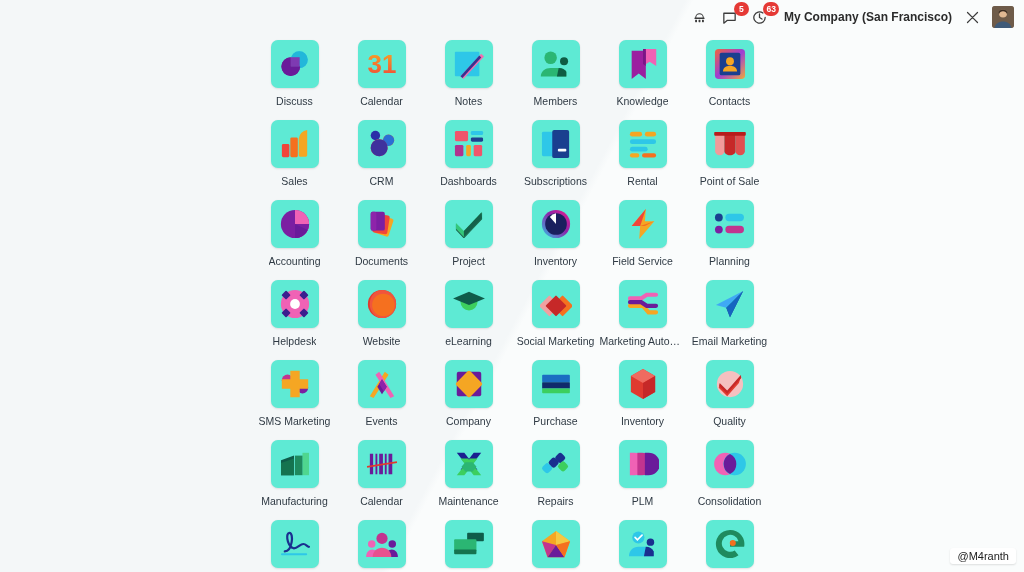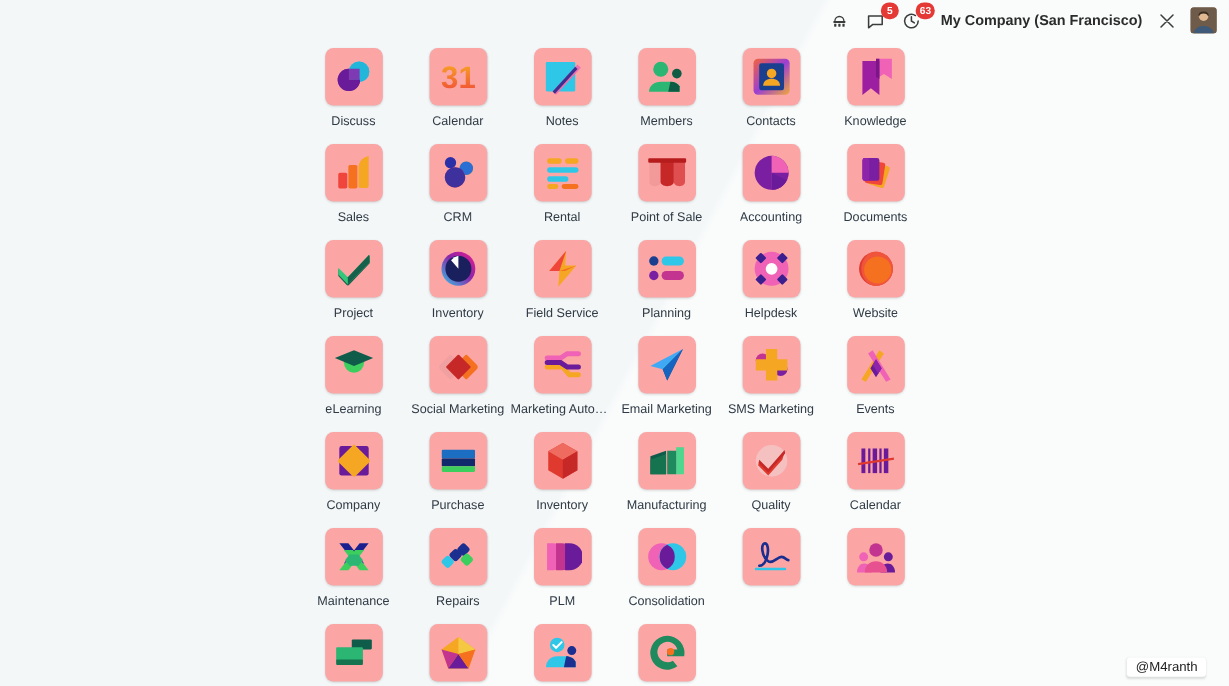--- a/index.html
+++ b/index.html
@@ -87,42 +87,42 @@
     width: 86px;
     height: 80px;
     display: flex;
     flex-direction: column;
     align-items: center;
     cursor: pointer;
     user-select: none;
   }
   .app-tile {
     width: 48px; height: 48px;
-    background: #fca5a5;
+    background: #5eead4;
     border-radius: 7px;
     box-shadow: 0 1px 2px rgba(0,0,0,0.10), 0 0 1px rgba(0,0,0,0.06);
     display: flex; align-items: center; justify-content: center;
     margin-bottom: 7px;
   }
   .app-tile svg { display: block; }
   .app-label {
     font-size: 10.5px;
     color: #2f3a44;
     text-align: center;
     line-height: 12px;
     max-width: 86px;
     white-space: nowrap;
     overflow: hidden;
     text-overflow: ellipsis;
   }
 
   
   #watermark {
     position: absolute;
-    right: 19px; bottom: 8px;
+    right: 8px; bottom: 8px;
     background: #ffffff;
     color: #222;
     font-size: 11px;
     padding: 2px 7px;
     border-radius: 3px;
     box-shadow: 0 1px 2px rgba(0,0,0,0.12);
     z-index: 30;
   }
 </style>
 </head>
@@ -221,20 +221,31 @@
       <div class="app-cell">
         <div class="app-tile">
           <svg width="34" height="30" viewBox="0 0 38 32">
             <circle cx="13" cy="9" r="7" fill="#2bb673"></circle>
             <circle cx="28" cy="13" r="4.5" fill="#0f5c44"></circle>
             <path d="M2 30c0-6 5-9.5 11-9.5h9c4 0 7 1.6 8.5 4.2V30z" fill="#2bb673"></path>
             <path d="M22 20.5c4 0 7 1.6 8.5 4.2V30H20z" fill="#0f5c44"></path>
           </svg>
         </div>
         <div class="app-label">Members</div>
+      </div>
+
+      <div class="app-cell">
+        <div class="app-tile">
+          <svg width="32" height="34" viewBox="0 0 32 36">
+            <path d="M16 2h14v18l-7-4.5L16 20z" fill="#f062b5"></path>
+            <path d="M4 4h15v30l-7.5-6L4 34z" fill="#9b1fa0"></path>
+            <path d="M16 2h3v18l-3-2z" fill="#7a1686"></path>
+          </svg>
+        </div>
+        <div class="app-label">Knowledge</div>
       </div>
 
       <div class="app-cell">
         <div class="app-tile">
           <svg width="32" height="32" viewBox="0 0 34 34">
             <defs>
               <linearGradient id="ctg" x1="0" y1="0" x2="1" y2="1">
                 <stop offset="0%" stop-color="#f0643c"></stop>
                 <stop offset="50%" stop-color="#9b3fd4"></stop>
                 <stop offset="100%" stop-color="#f0a83c"></stop>
@@ -244,31 +255,20 @@
             <rect x="6" y="5" width="22" height="24" rx="2" fill="#1a3f8f"></rect>
             <circle cx="17" cy="14" r="4.2" fill="#f5a623"></circle>
             <path d="M9.5 25c0-4 3.4-6.2 7.5-6.2s7.5 2.2 7.5 6.2z" fill="#f5a623"></path>
           </svg>
         </div>
         <div class="app-label">Contacts</div>
       </div>
 
       <div class="app-cell">
         <div class="app-tile">
-          <svg width="32" height="34" viewBox="0 0 32 36">
-            <path d="M16 2h14v18l-7-4.5L16 20z" fill="#f062b5"></path>
-            <path d="M4 4h15v30l-7.5-6L4 34z" fill="#9b1fa0"></path>
-            <path d="M16 2h3v18l-3-2z" fill="#7a1686"></path>
-          </svg>
-        </div>
-        <div class="app-label">Knowledge</div>
-      </div>
-
-      <div class="app-cell">
-        <div class="app-tile">
           <svg width="32" height="30" viewBox="0 0 34 32">
             <rect x="3" y="16" width="8" height="14" rx="1.5" fill="#f0453a"></rect>
             <rect x="12" y="9" width="8" height="21" rx="1.5" fill="#f5701f"></rect>
             <path d="M21 10a11 11 0 0 1 9-9v27a1.5 1.5 0 0 1-1.5 1.5H22.5A1.5 1.5 0 0 1 21 28z" fill="#f5a623"></path>
           </svg>
         </div>
         <div class="app-label">Sales</div>
       </div>
 
       <div class="app-cell">
@@ -280,21 +280,44 @@
             <circle cx="14" cy="21" r="9" fill="#f0453a"></circle>
             <path d="M14 12a9 9 0 0 1 8.6 6.4A9 9 0 1 1 14 12z" fill="#2b2fa8" opacity="0.9"></path>
             <path d="M5.3 18.5A9 9 0 0 0 23 20.6 9 9 0 0 1 5.3 18.5z" fill="#1a1f8a"></path>
             <path d="M5.2 19.6a9 9 0 0 0 17.7 1.1 9 9 0 0 1-17.7-1.1z" fill="#1a1f8a"></path>
             <path d="M5.1 19a9 9 0 1 0 17.8 2.8A9 9 0 0 1 5.1 19z" fill="#1f2594"></path>
           </svg>
         </div>
         <div class="app-label">CRM</div>
       </div>
 
-
+      <div class="app-cell">
+        <div class="app-tile">
+          <svg width="32" height="30" viewBox="0 0 34 32">
+            <rect x="2" y="2" width="14" height="11" rx="1.5" fill="#f0556b"></rect>
+            <rect x="19" y="2" width="13" height="4.5" rx="1.5" fill="#2ec7e8"></rect>
+            <rect x="19" y="9" width="13" height="4.5" rx="1.5" fill="#1f3f8f"></rect>
+            <rect x="2" y="17" width="9" height="12" rx="1.5" fill="#b0338f"></rect>
+            <rect x="14" y="17" width="5" height="12" rx="1.5" fill="#f5a623"></rect>
+            <rect x="22" y="17" width="9" height="12" rx="1.5" fill="#f0556b"></rect>
+          </svg>
+        </div>
+        <div class="app-label">Dashboards</div>
+      </div>
+
+      <div class="app-cell">
+        <div class="app-tile">
+          <svg width="30" height="32" viewBox="0 0 32 34">
+            <rect x="1" y="4" width="13" height="26" rx="1.5" fill="#2ec7e8"></rect>
+            <rect x="12" y="2" width="18" height="30" rx="2" fill="#1a3f8f"></rect>
+            <rect x="18" y="22" width="9" height="3" rx="1" fill="#ffffff"></rect>
+          </svg>
+        </div>
+        <div class="app-label">Subscriptions</div>
+      </div>
 
       <div class="app-cell">
         <div class="app-tile">
           <svg width="32" height="28" viewBox="0 0 34 30">
             <rect x="3" y="2" width="13" height="5" rx="2.5" fill="#f5a623"></rect>
             <rect x="19" y="2" width="12" height="5" rx="2.5" fill="#f5a623"></rect>
             <rect x="3" y="10" width="28" height="5" rx="2.5" fill="#2ec7e8"></rect>
             <rect x="3" y="18" width="19" height="5" rx="2.5" fill="#2ec7e8"></rect>
             <rect x="3" y="25" width="10" height="4.5" rx="2.2" fill="#f5a623"></rect>
             <rect x="16" y="25" width="15" height="4.5" rx="2.2" fill="#f5701f"></rect>
@@ -510,39 +533,39 @@
             <path d="M15 1 L28 8.5 v17 L15 33 L2 25.5 v-17 z" fill="#e03a2f"></path>
             <path d="M15 1 L28 8.5 L15 16 L2 8.5 z" fill="#ef6b60"></path>
             <path d="M15 16 L28 8.5 v17 L15 33 z" fill="#c62828"></path>
           </svg>
         </div>
         <div class="app-label">Inventory</div>
       </div>
 
       <div class="app-cell">
         <div class="app-tile">
+          <svg width="32" height="30" viewBox="0 0 34 32">
+            <circle cx="17" cy="16" r="14" fill="#f5c0c0"></circle>
+            <path d="M6 16 L14 24 L29 7 l-2.5 8 L14 29 L5 20 z" fill="#e03a2f"></path>
+            <path d="M6 15 L14 23 L28.5 6.5 l0.5 3 L14 26.5 L5.5 18 z" fill="#c62828"></path>
+          </svg>
+        </div>
+        <div class="app-label">Quality</div>
+      </div>
+
+      <div class="app-cell">
+        <div class="app-tile">
           <svg width="32" height="28" viewBox="0 0 34 30">
             <path d="M25 3 h7 v24 h-7 z" fill="#4fd68f"></path>
             <path d="M17 6 h8 v21 h-8 z" fill="#1f8a5e"></path>
             <path d="M2 11 l14 -5 v21 H2 z" fill="#0f5c4a"></path>
             <path d="M2 14 l14 -5 v18 H2 z" fill="#15734f"></path>
           </svg>
         </div>
         <div class="app-label">Manufacturing</div>
-      </div>
-
-      <div class="app-cell">
-        <div class="app-tile">
-          <svg width="32" height="30" viewBox="0 0 34 32">
-            <circle cx="17" cy="16" r="14" fill="#f5c0c0"></circle>
-            <path d="M6 16 L14 24 L29 7 l-2.5 8 L14 29 L5 20 z" fill="#e03a2f"></path>
-            <path d="M6 15 L14 23 L28.5 6.5 l0.5 3 L14 26.5 L5.5 18 z" fill="#c62828"></path>
-          </svg>
-        </div>
-        <div class="app-label">Quality</div>
       </div>
 
       <div class="app-cell">
         <div class="app-tile">
           <svg width="32" height="28" viewBox="0 0 34 30">
             <rect x="4" y="4" width="3.5" height="22" fill="#6a1b9a"></rect>
             <rect x="10" y="4" width="2" height="22" fill="#6a1b9a"></rect>
             <rect x="14" y="4" width="4" height="22" fill="#6a1b9a"></rect>
             <rect x="20" y="4" width="2" height="22" fill="#6a1b9a"></rect>
             <rect x="24" y="4" width="4" height="22" fill="#6a1b9a"></rect>

